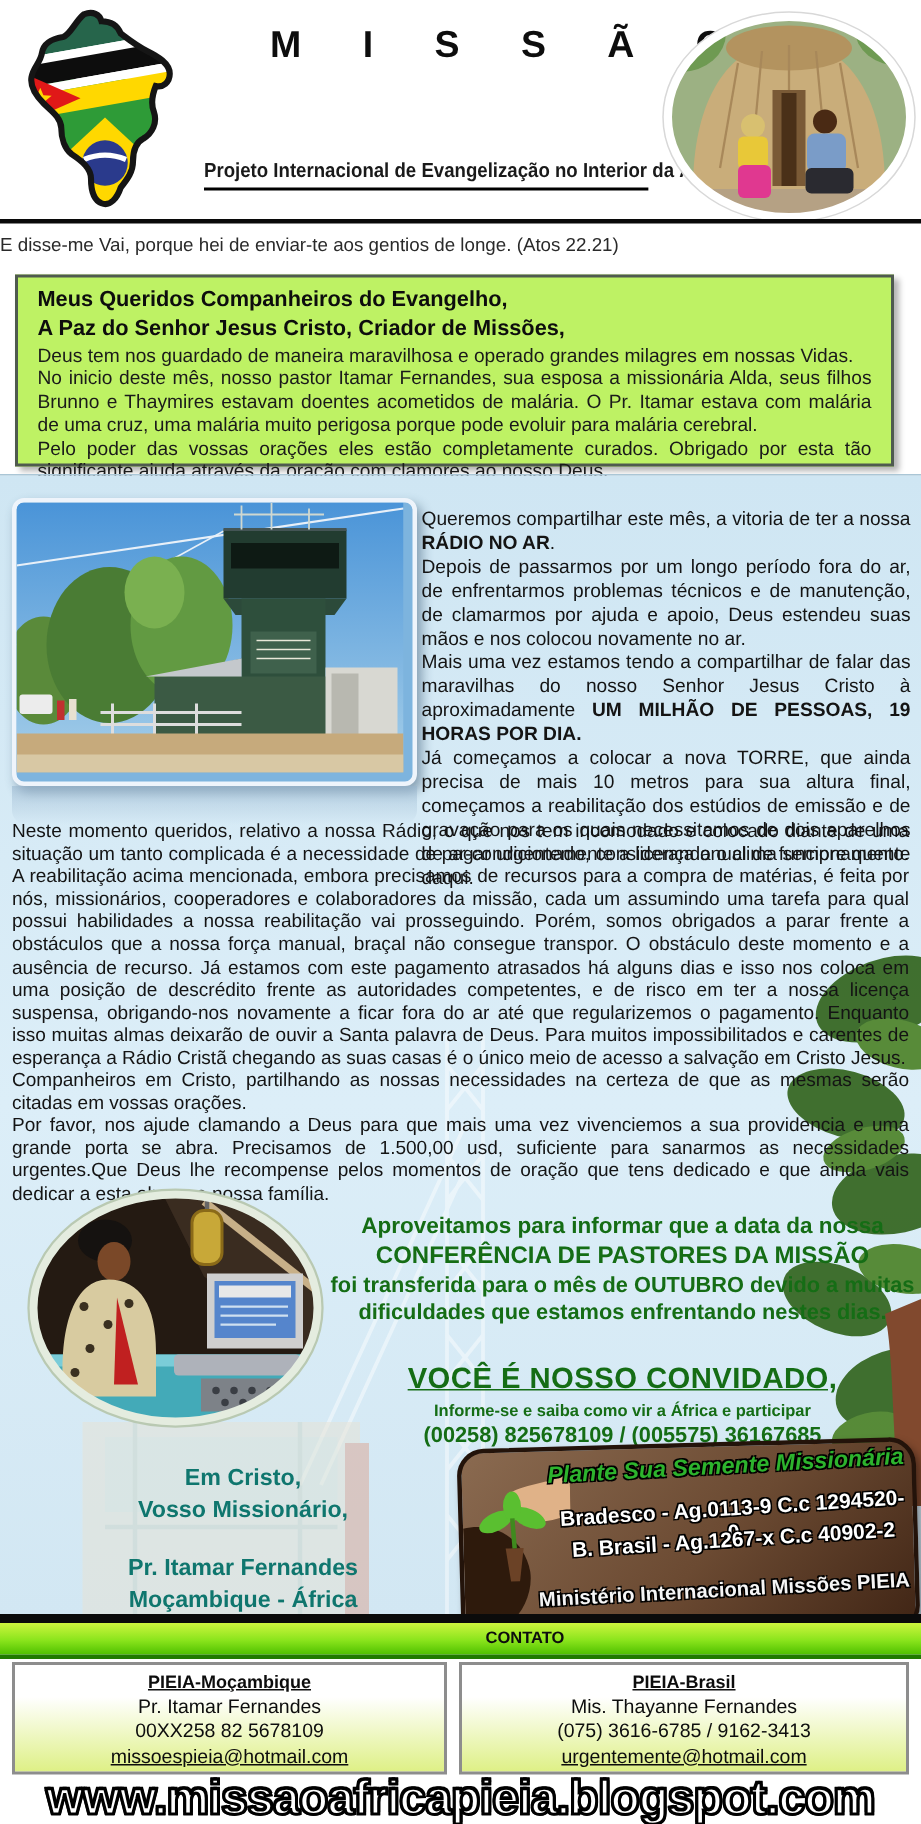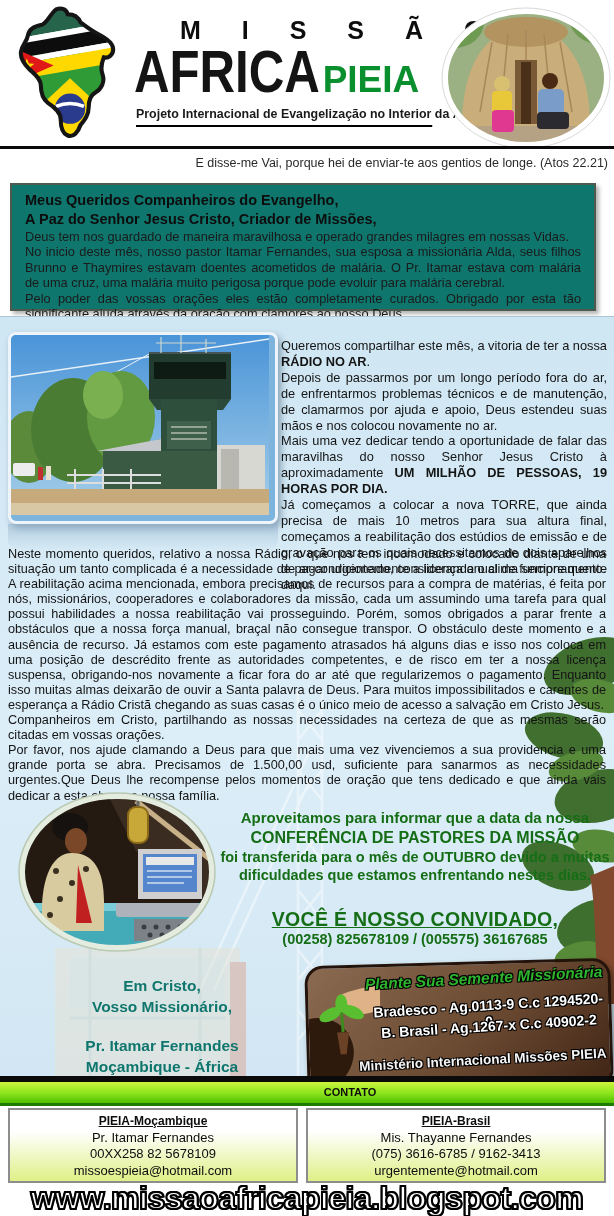--- a/index.html
+++ b/index.html
@@ -9,24 +9,24 @@
 
   
   .missao{left:180px;top:16px;font-weight:700;font-size:25px;letter-spacing:17px;color:#0d0d0d;white-space:nowrap;}
   .africa-row{left:134px;top:44px;display:flex;align-items:flex-end;white-space:nowrap;}
   .africa-word{font-weight:800;font-size:60px;line-height:56px;letter-spacing:0px;color:#141414;transform:scaleX(.82);transform-origin:left bottom;}
   .pieia-word{font-weight:800;font-size:37px;line-height:40px;color:#0a8f2f;margin-left:-38px;}
   .subtitle{left:136px;top:106px;width:322px;font-weight:700;font-size:13.5px;color:#1a1a1a;
             border-bottom:2px solid #000;padding-bottom:4px;white-space:nowrap;transform:scaleX(.92);transform-origin:left top;}
   .report{left:136px;top:129px;width:318px;text-align:right;font-weight:700;font-size:14px;color:#0a8f2f;white-space:nowrap;}
   .hrule{left:0;top:146px;width:614px;height:3px;background:#090909;}
-  .quote{left:0;top:156px;width:608px;text-align:right;font-size:12.5px;color:#2a2a2a;}
-
-  
-  .greenbox{left:10px;top:183px;width:556px;height:112px;background:#0f766e;border:2px solid #4f5a4f;
+  .quote{left:0;top:156px;width:608px;text-align:left;font-size:12.5px;color:#2a2a2a;}
+
+  
+  .greenbox{left:10px;top:183px;width:556px;height:112px;background:#bef264;border:2px solid #4f5a4f;
             box-shadow:3px 3px 4px rgba(0,0,0,.3);padding:6px 13px;}
   .greenbox .h{font-weight:700;font-size:14.5px;line-height:19px;color:#0d0d0d;}
   .greenbox p{margin:0;font-size:12.8px;line-height:15.4px;text-align:justify;color:#1a1a1a;}
 
   
   .bluezone{left:0;top:316px;width:614px;height:760px;background:linear-gradient(#cfe6f3,#dceef8 55%,#d2e7f3);border-top:1px solid #aac6d6;}
 
   .towerphoto{left:8px;top:332px;width:264px;height:186px;border:3px solid #eef4fb;border-radius:8px;
               box-shadow:3px 4px 7px rgba(40,70,100,.45);overflow:hidden;background:#7db4de;}
   .reflection{left:8px;top:524px;width:270px;height:26px;
@@ -66,21 +66,21 @@
 
   
   .blackbar{left:0;top:1076px;width:614px;height:6px;background:#0b0b0b;}
   .contactbar{left:0;top:1082px;width:614px;height:21px;background:linear-gradient(#cdf53e,#8ae41c 55%,#4fc000);
               border-bottom:3px solid #1f7a00;text-align:center;font-weight:700;font-size:11px;line-height:21px;color:#0d0d0d;padding-left:43px;}
   .cbox{top:1108px;height:68px;border:2px solid #8d8d8d;background:linear-gradient(#ffffff,#ffffff 30%,#def086);
         text-align:center;font-size:13px;line-height:16.5px;color:#0d0d0d;padding-top:3px;}
   .cbox-left{left:8px;width:286px;}
   .cbox-right{left:306px;width:296px;}
   .cbox .t{font-weight:700;font-size:12px;text-decoration:underline;}
-  .email{cursor:pointer;}
+  .email{text-decoration:underline;cursor:pointer;}
 
   .footer-url{left:0;top:1180px;width:614px;text-align:center;font-weight:800;font-size:32px;letter-spacing:-.5px;
               color:#fff;-webkit-text-stroke:2px #000;
               text-shadow:1px 1px 0 #000,-1px -1px 0 #000,1px -1px 0 #000,-1px 1px 0 #000;}
 
   .bold{font-weight:700;}
 </style>
 </head>
 <body>
 
@@ -106,24 +106,20 @@
         <polygon points="13,45 14.8,49.3 19.5,49.6 15.9,52.5 17.1,57 13,54.4 8.9,57 10.1,52.5 6.5,49.6 11.2,49.3" fill="#ffd800"></polygon>
         <polygon points="50,62 78,88 50,114 22,88" fill="#ffd800"></polygon>
         <circle cx="50" cy="88" r="13" fill="#2a3a8c"></circle>
         <path d="M38 86 Q50 81 62 86" stroke="#ffffff" stroke-width="3" fill="none"></path>
       </g>
       <path d="M38 3 C43 1 47 3 48 7 C53 7 57 9 59 14 C63 17 68 21 74 24 C80 27 87 31 87 37 C87 42 83 45 79 44 C77 49 76 54 78 59 C80 65 77 71 72 74 C68 76 66 81 66 87 C66 93 63 97 59 102 C57 108 53 113 48 111 C43 109 42 103 42 97 C42 91 37 87 31 83 C27 80 25 74 25 68 C25 62 19 58 15 54 C11 50 7 45 8 39 C9 33 13 31 14 25 C15 19 20 17 26 16 C30 15 33 7 38 3 Z" fill="none" stroke="#151515" stroke-width="3.5"></path>
     </svg>
   </div>
 
   <div class="abs missao">M I S S Ã O</div>
-  <div class="abs africa-row">
-    <span class="africa-word">AFRICA</span>
-    <span class="pieia-word">PIEIA</span>
-  </div>
   <div class="abs subtitle">Projeto Internacional de Evangelização no Interior da África</div>
 
   <div class="abs" style="left:440px;top:2px;width:172px;height:150px;">
     <svg width="172" height="150" viewBox="0 0 172 150">
       <defs>
           <clipPath id="hutClip">
             <ellipse cx="86" cy="76" rx="81" ry="67"></ellipse>
           </clipPath>
         </defs>
       <g clip-path="url(#hutClip)">
@@ -271,21 +267,21 @@
       <rect x="2" y="128" width="22" height="13" rx="2" fill="#ececec"></rect>
       <rect x="27" y="132" width="5" height="13" fill="#c03030"></rect>
       <rect x="35" y="131" width="5" height="14" fill="#e8e0d0"></rect>
     </svg>
   </div>
   <div class="abs reflection"></div>
 
   <div class="abs radiocol">
     <p><span>Queremos compartilhar este mês, a vitoria de ter a nossa </span><span class="bold">RÁDIO NO AR</span><span>.</span></p>
     <p>Depois de passarmos por um longo período fora do ar, de enfrentarmos problemas técnicos e de manutenção, de clamarmos por ajuda e apoio, Deus estendeu suas mãos e nos colocou novamente no ar.</p>
-    <p><span>Mais uma vez dedicar tendo a oportunidade de falar das maravilhas do nosso Senhor Jesus Cristo à aproximadamente </span><span class="bold">UM MILHÃO DE PESSOAS,  19 HORAS POR DIA.</span></p>
+    <p><span>Mais uma vez estamos tendo a compartilhar de falar das maravilhas do nosso Senhor Jesus Cristo à aproximadamente </span><span class="bold">UM MILHÃO DE PESSOAS,  19 HORAS POR DIA.</span></p>
     <p>Já começamos a colocar a nova TORRE, que ainda precisa de mais 10 metros para sua altura final, começamos a reabilitação dos estúdios de emissão e de gravação para os quais necessitamos de dois aparelhos de ar-condicionado, considerando o clima sempre quente daqui.</p>
   </div>
 
   <div class="abs maintext">
     <p>Neste momento queridos, relativo a nossa Rádio, o que nos tem incomodado e colocado diante de uma situação um tanto complicada é a necessidade de pagar urgentemente a licença anual de funcionamento. A reabilitação acima mencionada, embora precisamos de recursos para a compra de matérias, é feita por nós, missionários, cooperadores e colaboradores da missão, cada um assumindo uma tarefa para qual possui habilidades a nossa reabilitação vai prosseguindo. Porém, somos obrigados a parar frente a obstáculos que a nossa força manual, braçal não consegue transpor. O obstáculo deste momento e a ausência de recurso. Já estamos com este pagamento atrasados há alguns dias e isso nos coloca em uma posição de descrédito frente as autoridades competentes, e de risco em ter a nossa licença suspensa, obrigando-nos novamente a ficar fora do ar até que regularizemos o pagamento. Enquanto isso muitas almas deixarão de ouvir a Santa palavra de Deus. Para muitos impossibilitados e carentes de esperança a Rádio Cristã chegando as suas casas é o único meio de acesso a salvação em Cristo Jesus.</p>
     <p>Companheiros em Cristo, partilhando as nossas necessidades na certeza de que as mesmas serão citadas em vossas orações.</p>
     <p>Por favor, nos ajude clamando a Deus para que mais uma vez vivenciemos a sua providencia e uma grande porta se abra. Precisamos de 1.500,00 usd, suficiente para sanarmos as necessidades urgentes.Que Deus lhe recompense pelos momentos de oração que tens dedicado e que ainda vais dedicar a esta obra e a nossa família.</p>
   </div>
 
   <div class="abs ovalphoto">
@@ -340,20 +336,21 @@
       <ellipse cx="101" cy="81" rx="95" ry="76" fill="none" stroke="#e4ecdf" stroke-width="6"></ellipse>
       <ellipse cx="101" cy="81" rx="98" ry="79" fill="none" stroke="#b9c9b2" stroke-width="1.5"></ellipse>
     </svg>
   </div>
 
   <div class="abs announce">
     <div class="an1">Aproveitamos para informar que a data da nossa</div>
     <div class="an2">CONFERÊNCIA DE PASTORES DA MISSÃO</div>
     <div class="an3">foi transferida para o mês de OUTUBRO devido a muitas dificuldades que estamos enfrentando nestes dias.</div>
     <div class="an-invite">VOCÊ É NOSSO CONVIDADO,</div>
+    <div class="an-info">Informe-se e saiba como vir a África e participar</div>
     <div class="an-phones">(00258) 825678109 / (005575) 36167685</div>
   </div>
 
   <div class="abs signature">
     <div>Em Cristo,</div>
     <div>Vosso Missionário,</div>
     <div class="sig-gap"></div>
     <div>Pr. Itamar Fernandes</div>
     <div>Moçambique - África</div>
   </div>

